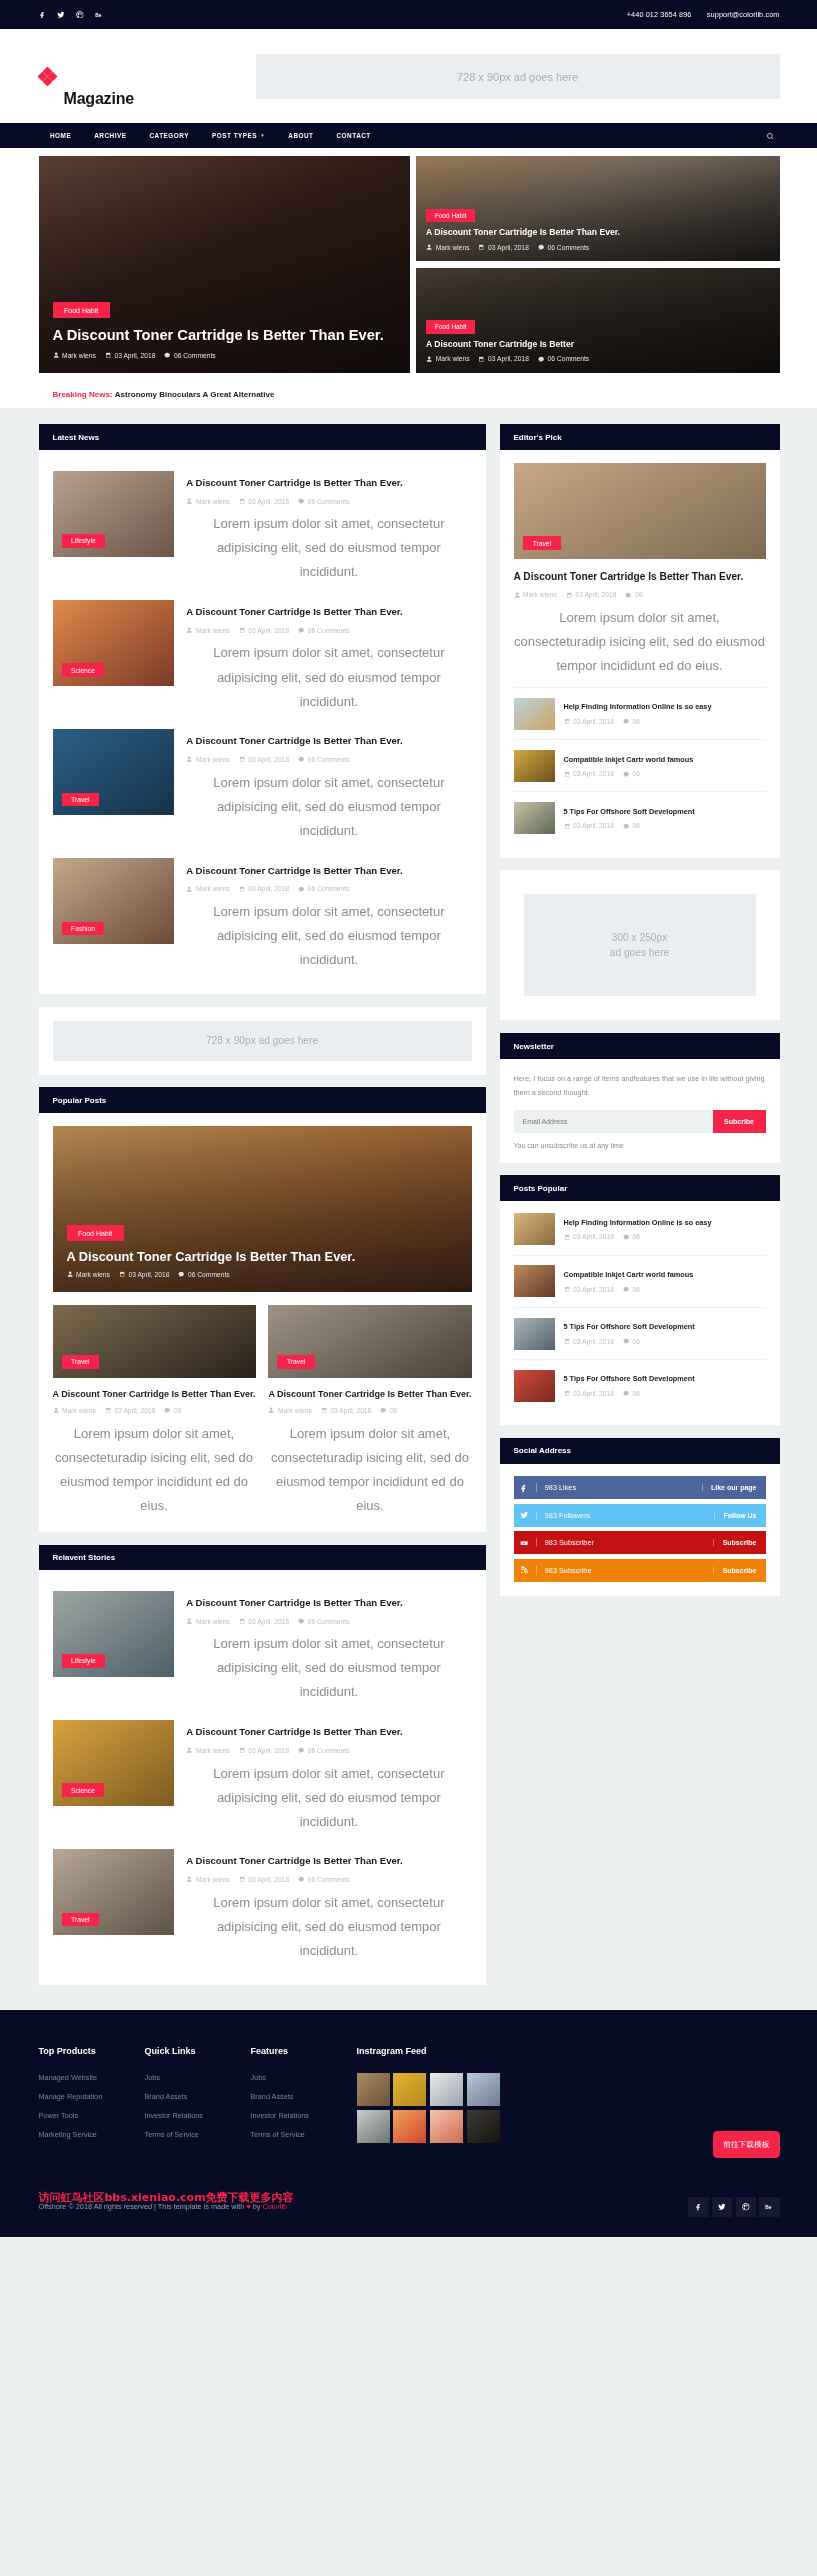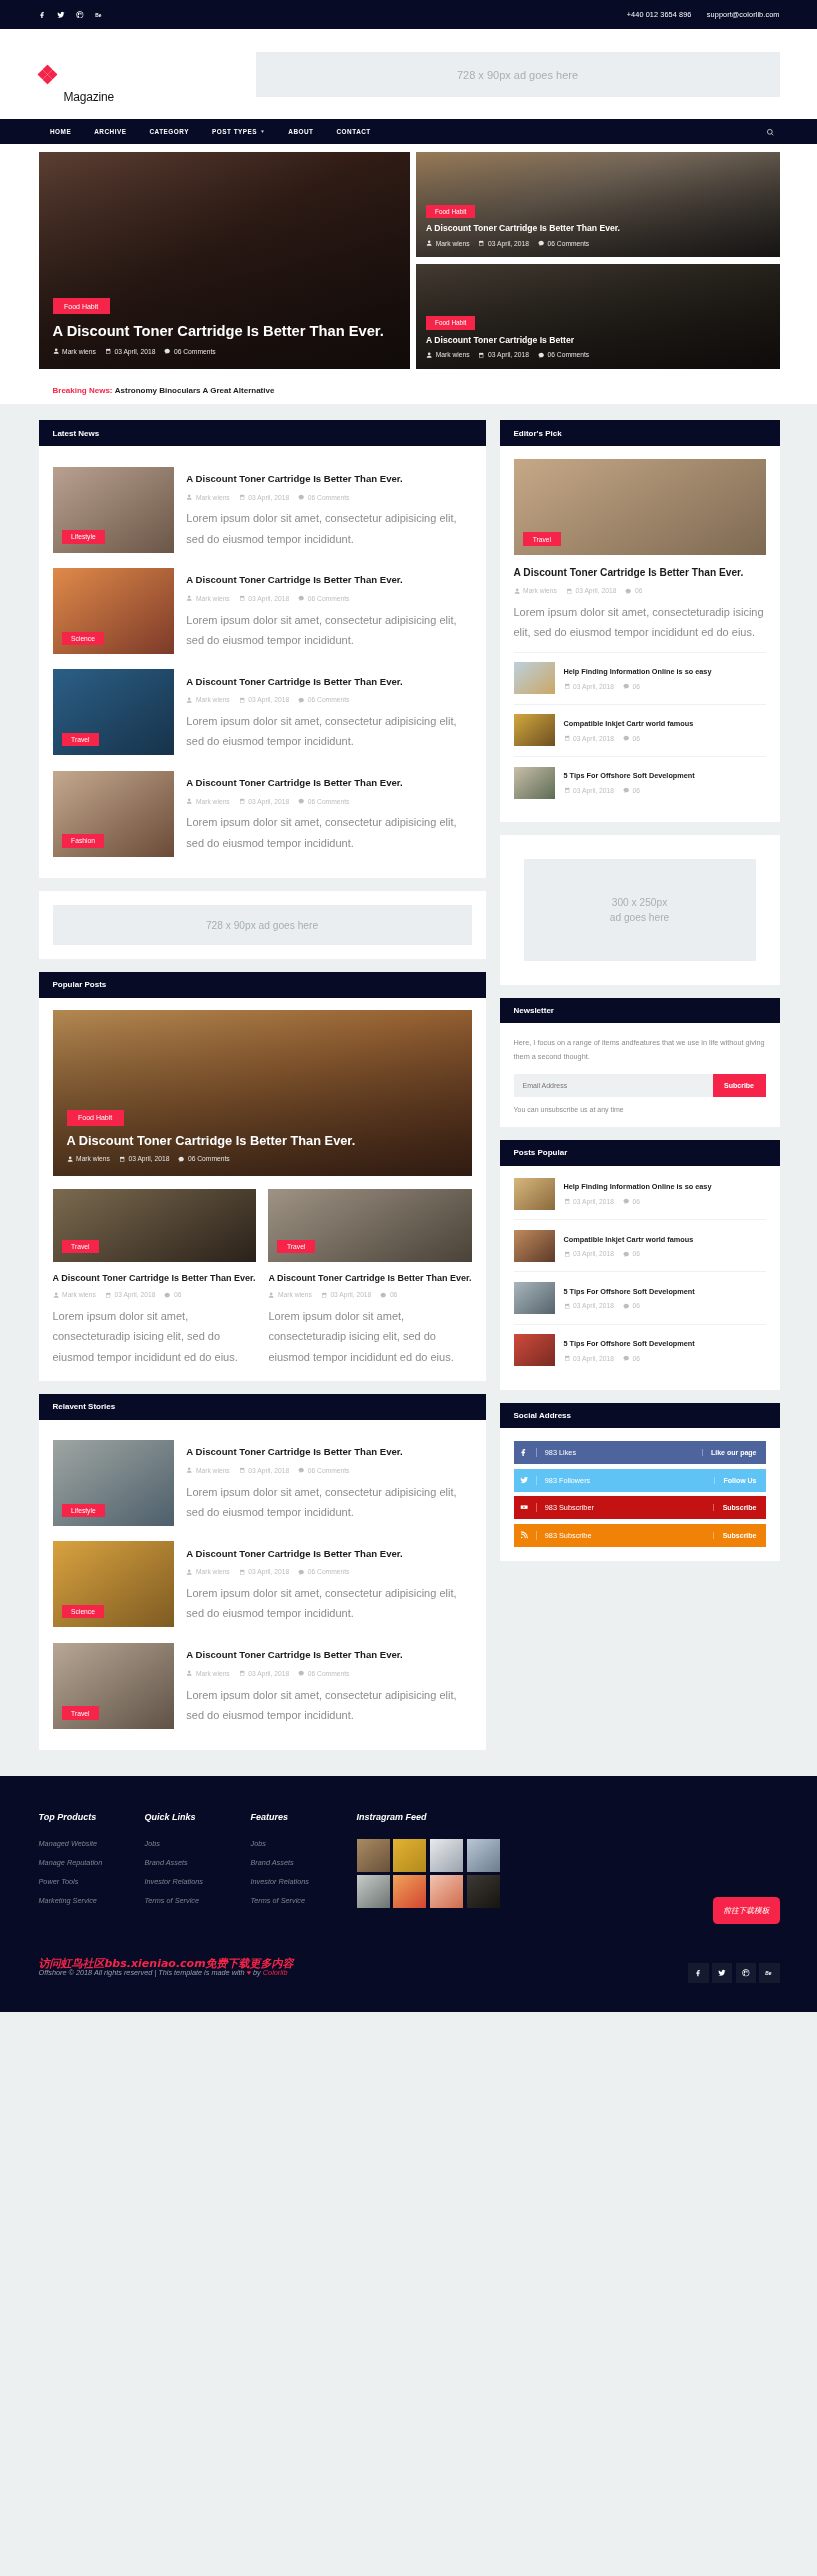--- a/index.html
+++ b/index.html
@@ -23,21 +23,21 @@
   .logoarea { background:#fff; padding:16.6px 0 15.3px; }
   .logoarea .wrap { display:flex; align-items:center; }
   .brand { display:flex; align-items:center; gap:7px; width:217px; }
   .diamonds { position:relative; width:18px; height:18px; flex:none; }
   .diamonds i { position:absolute; background:#f52448; width:7px; height:7px;
                 transform:rotate(45deg); border-radius:0.6px; display:block; }
   .diamonds i.d1 { left:5.1px;  top:0px; }
   .diamonds i.d2 { left:0px;  top:5.1px; }
   .diamonds i.d3 { left:10.2px; top:5.1px; }
   .diamonds i.d4 { left:5.1px;  top:10.2px; }
-  .brand-name { font-size:12px; font-weight:normal; color:#141414; letter-spacing:-0.2px;margin-top:44px; }
+  .brand-name { font-size:16px; font-weight:bold; color:#141414; letter-spacing:-0.2px;margin-top:44px; }
   .topad {
     flex:1; height:45px; background:#eaeef0; display:flex;
     align-items:center; justify-content:center;
     color:#a7b0b4; font-size:11px;
   }
 
   
   .navbar { background:#070b25; }
   .navbar .wrap { display:flex; align-items:center; justify-content:space-between; height:25.6px; }
   .menu { display:flex; }
@@ -90,21 +90,21 @@
   .card-head { background:#070b25; padding:8.3px 14px; }
   .card-head h4 { color:#fff; font-size:8px; font-weight:bold; }
   .card-body { padding:12.8px 14px 14px; }
 
   
   .lrow { display:flex; gap:12.8px; padding:7.7px 0; }
   .lthumb { width:121px; height:86px; position:relative; flex:none; overflow:hidden; display:flex; align-items:flex-end; }
   .lthumb .cat { position:relative; z-index:2; margin:0 0 0 9px; margin-bottom:9px; font-size:6.7px; padding:3.2px 9.6px; }
   .lbody { flex:1; padding-top:6.4px; }
   .lbody h3 { font-size:9.6px; font-weight:bold; line-height:1.35; color:#1b1b1b; margin-bottom:7.7px; }
-  .excerpt { font-size:11px; line-height:1.85; color:#8c8c8c; margin-top:7.7px; }
+  .excerpt { font-size:13px; line-height:1.85; color:#8c8c8c; margin-top:7.7px;text-align:center; }
 
   
   .adbox { background:#fff; padding:14px; }
   .adbox .inner { background:#eaeef0; height:40px; display:flex; align-items:center;
                   justify-content:center; color:#a7b0b4; font-size:10.2px; }
 
   
   .pop-big { height:166px; position:relative; overflow:hidden; display:flex;
              flex-direction:column; justify-content:flex-end; padding:14px; }
   .pop-big h2 { color:#fff; font-size:12.8px; font-weight:bold; margin-bottom:7px; }
@@ -136,21 +136,21 @@
   .nl-note { font-size:7px; color:#8c8c8c; margin-top:9px; }
 
   .social-row { display:flex; align-items:center; height:23px; margin-bottom:4.5px; color:#fff; }
   .social-row .ic { width:22px; display:flex; align-items:center; justify-content:center; }
   .social-row .ic svg { width:8.3px; height:8.3px; fill:#fff; }
   .social-row .lbl { flex:1; font-size:7.3px; padding-left:8.3px; border-left:0.6px solid rgba(255,255,255,.35); }
   .social-row .act { font-size:7px; font-weight:bold; padding:0 9px 0 8.3px;
                      border-left:0.6px solid rgba(255,255,255,.35); }
 
   
-  footer { background:#070b25; padding:36px 0 12px;font-style:italic; }
+  footer { background:#070b25; padding:36px 0 3px; }
   .fcols { display:flex; gap:14px; }
   .fcol { width:92px; }
   .fcol.insta { width:auto; flex:1; }
   .fcol h5 { color:#fff; font-size:9px; font-weight:bold; margin-bottom:16.6px; }
   .fcol a { display:block; color:#7e8391; font-size:7.3px; text-decoration:none; margin-bottom:10.2px; }
   .igrid { display:grid; grid-template-columns:repeat(4, 33px); gap:3.8px; }
   .igrid div { width:33px; height:33px; }
   .fbottom { margin-top:32px; border-top:0; padding:15.3px 0 16.6px; display:flex;
              align-items:center; justify-content:space-between; position:relative; }
   .copy { font-size:7.3px; color:#9a9fad; }

